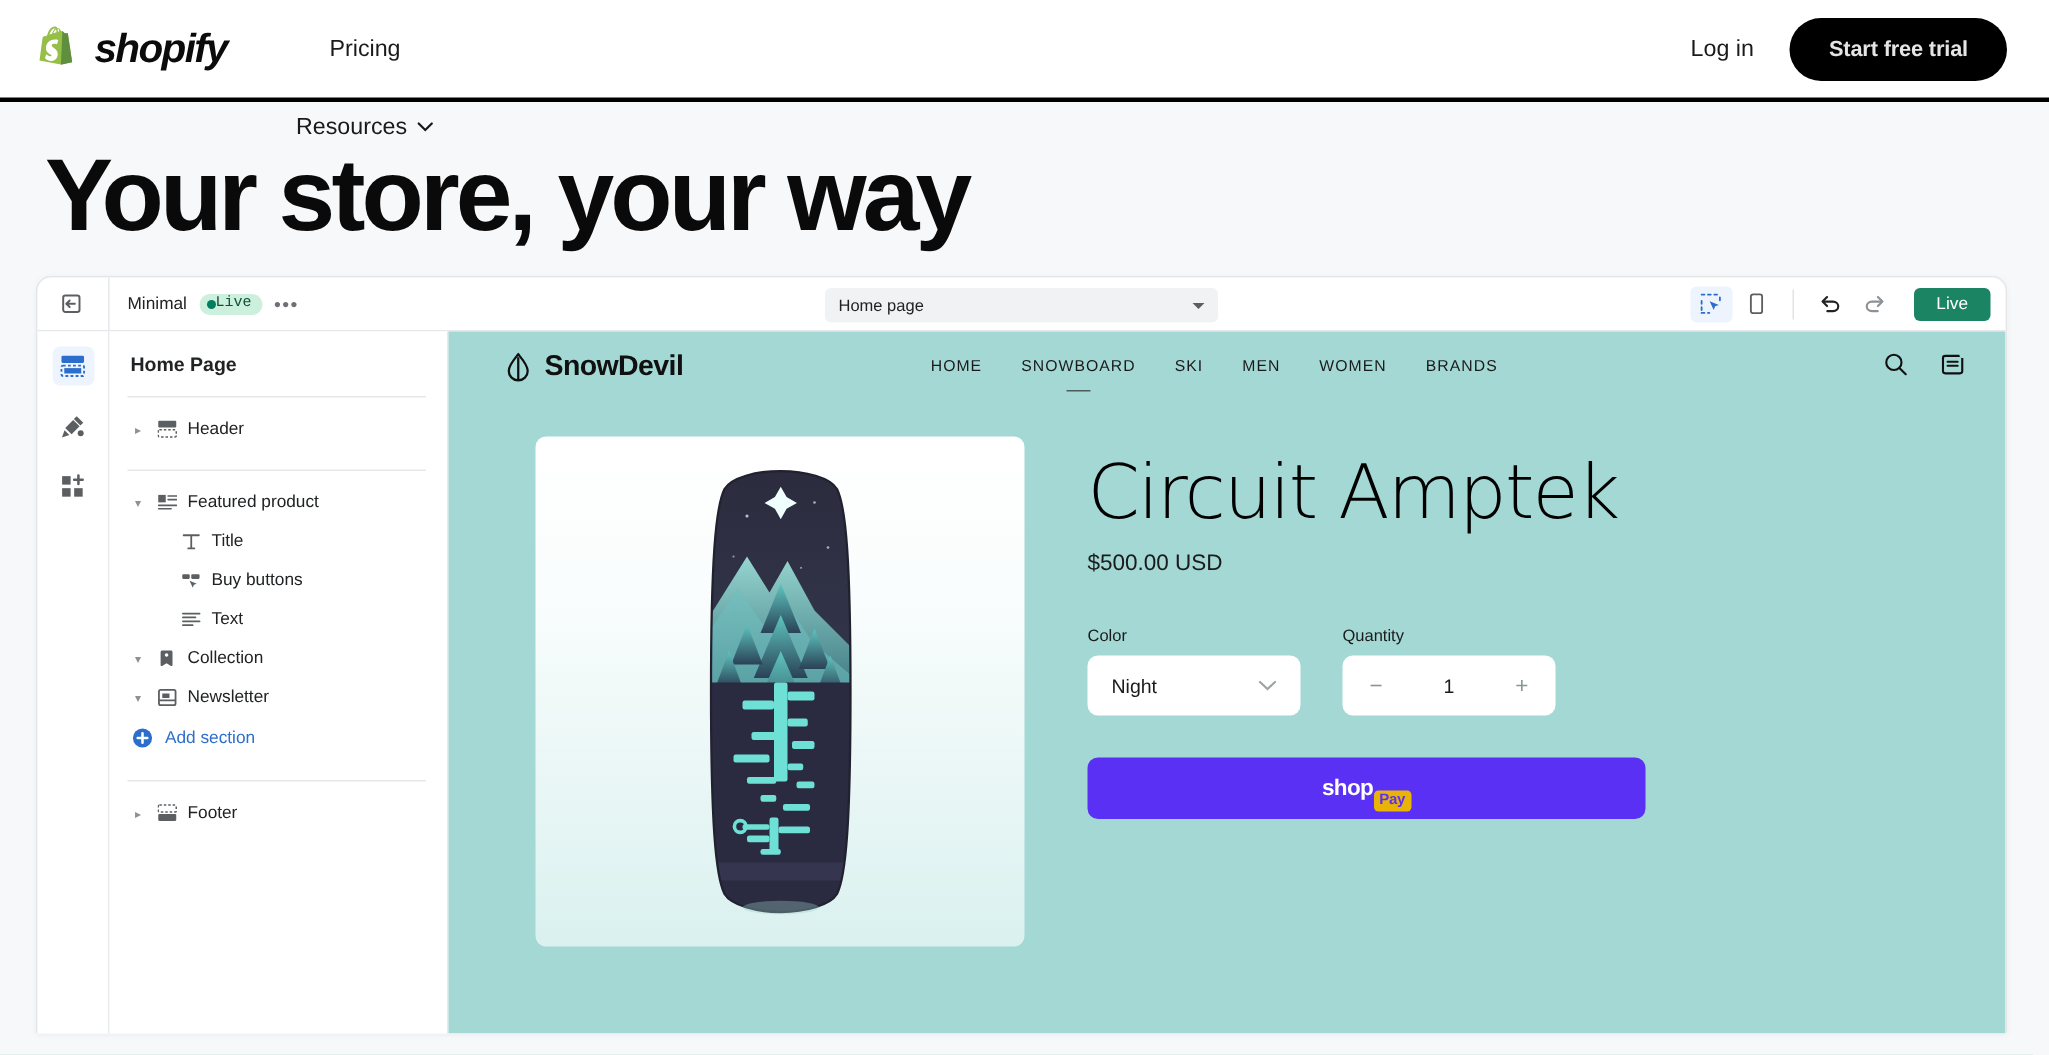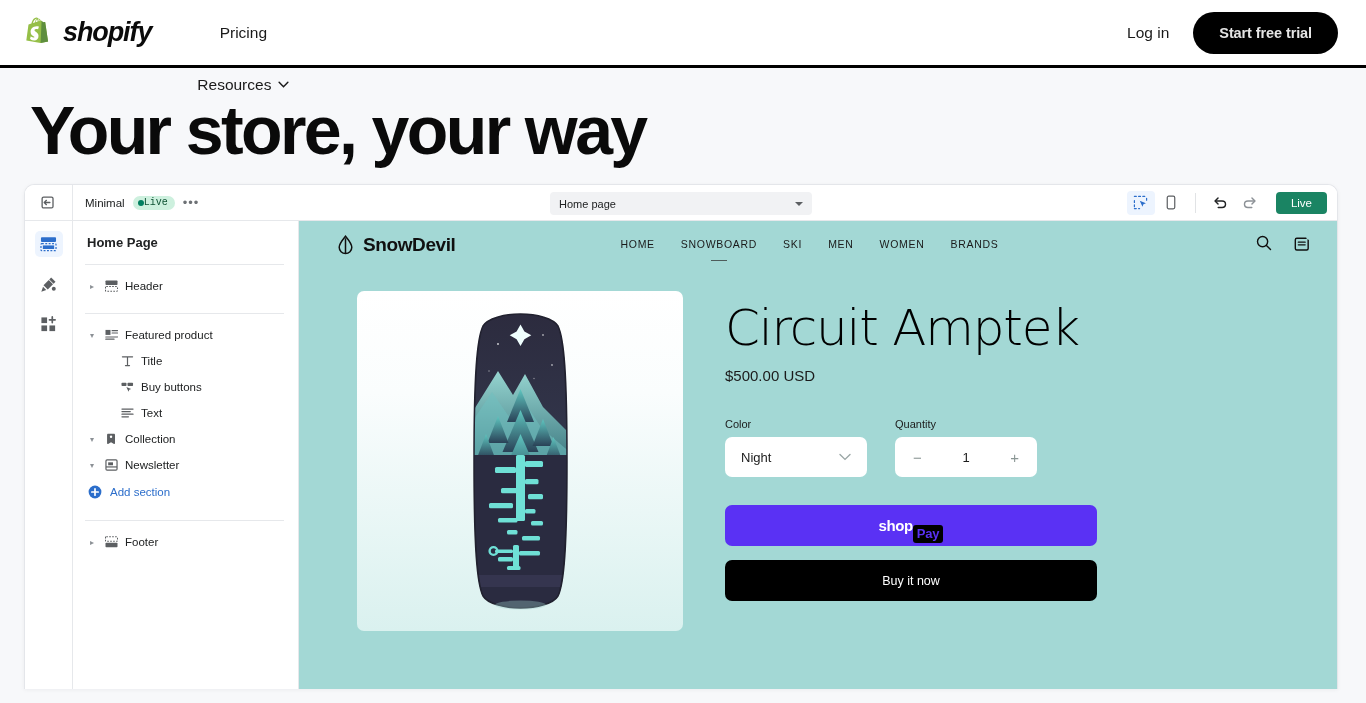--- a/index.html
+++ b/index.html
@@ -189,22 +189,22 @@
   .qty-btn { font-size: 15px; color: #8A9694; cursor: pointer; user-select: none; line-height: 1; }
   .qty-val { font-size: 13px; color: #1B1B1B; }
   .pay-btn {
     height: 41px; border-radius: 7px; border: none; width: 372px;
     display: flex; align-items: center; justify-content: center;
     cursor: pointer; font-family: "Liberation Sans", sans-serif;
   }
   .shoppay { background: #5A31F4; margin-top: 28px; gap: 0; }
   .shoppay-word { color: #fff; font-size: 15px; font-weight: bold; letter-spacing: -.4px; }
   .shoppay-chip {
-    background: #000000; color: #5A31F4; border-radius: 3px;
-    font-size: 13px; font-weight: bold; padding: 1.5px 4px; letter-spacing: -.2px; margin-top: 16px;
+    background: #eab308; color: #5A31F4; border-radius: 3px;
+    font-size: 10px; font-weight: bold; padding: 1.5px 4px; letter-spacing: -.2px; margin-top: 16px;
   }
   .buynow { background: #000; color: #fff; font-size: 12.5px; margin-top: 14px; }
 </style>
 </head>
 <body>
 
 <nav class="site-nav">
   <div class="brand">
     <svg class="brand-mark" viewBox="0 0 30 32">
       <path d="M21.2 5.2c-.1-.1-.3-.1-.4-.1l-1.7.1-1.3-1.3c-.1-.1-.3-.2-.5-.2l-.6.1c-.4-1.2-1.1-2.2-2.3-2.2h-.2C13.7.9 13.1.6 12.6.6 9.4.6 7.9 4.6 7.4 6.6l-2.2.7c-.7.2-.7.2-.8.9C4.3 8.8 2.4 23.4 2.4 23.4l14.1 2.6 7.6-1.6S21.3 5.5 21.2 5.2zM15.6 3.9l-1 .3c0-1.1-.2-1.8-.4-2.4.7.2 1.2 1.1 1.4 2.1zm-1.9.6l-2.2.7c.2-.8.6-1.6 1.1-2.1.2-.2.4-.4.7-.5.3.5.4 1.2.4 1.9zM12.6 1.8c.1 0 .2 0 .3.1-.3.2-.6.4-.8.7-.6.7-1.1 1.8-1.3 2.8l-1.8.6c.5-1.7 1.8-4.2 3.6-4.2z" fill="#95BF47"></path>
@@ -554,19 +554,18 @@
                 <span class="qty-btn">+</span>
               </div>
             </div>
           </div>
 
           <button class="pay-btn shoppay">
             <span class="shoppay-word">shop</span>
             <span class="shoppay-chip">Pay</span>
           </button>
 
-          <button class="pay-btn buynow">Buy it now</button>
         </div>
 
       </div>
     </div>
   </div>
 </div>
 
 </body></html>

